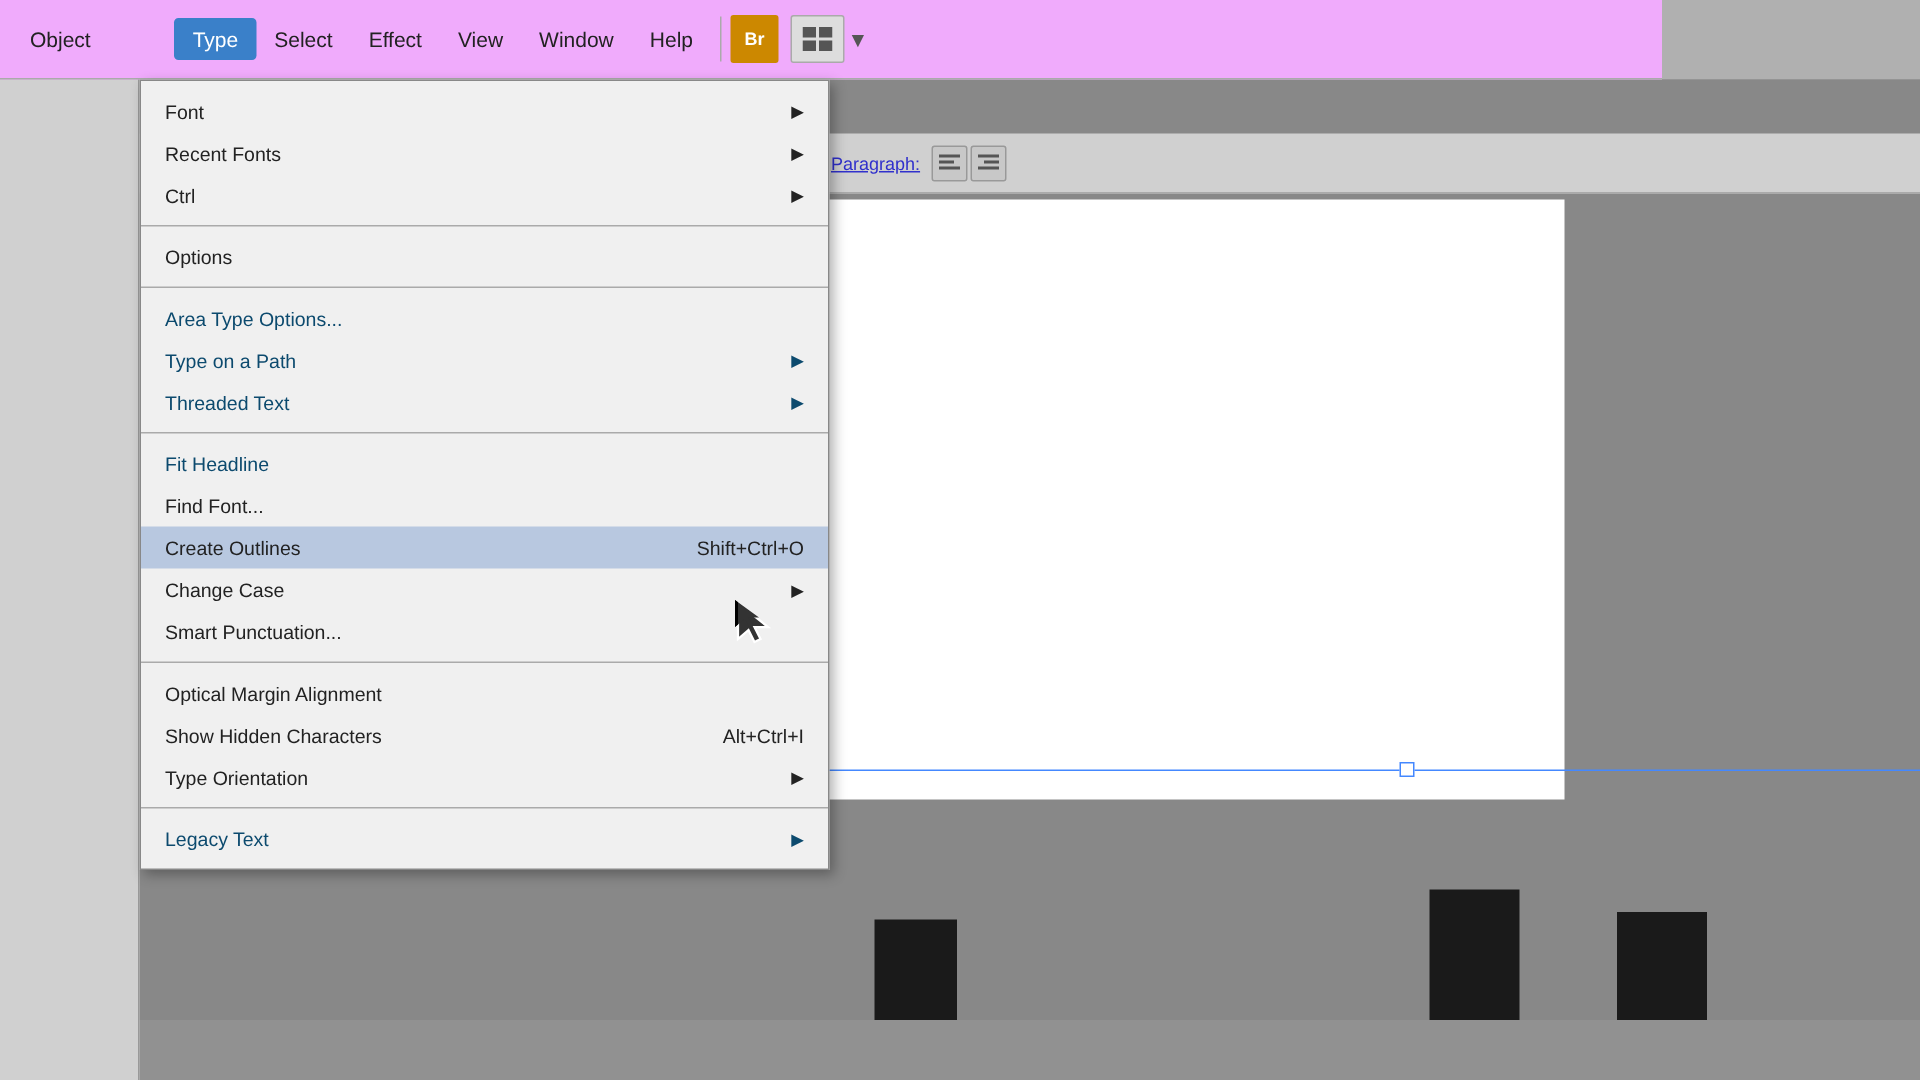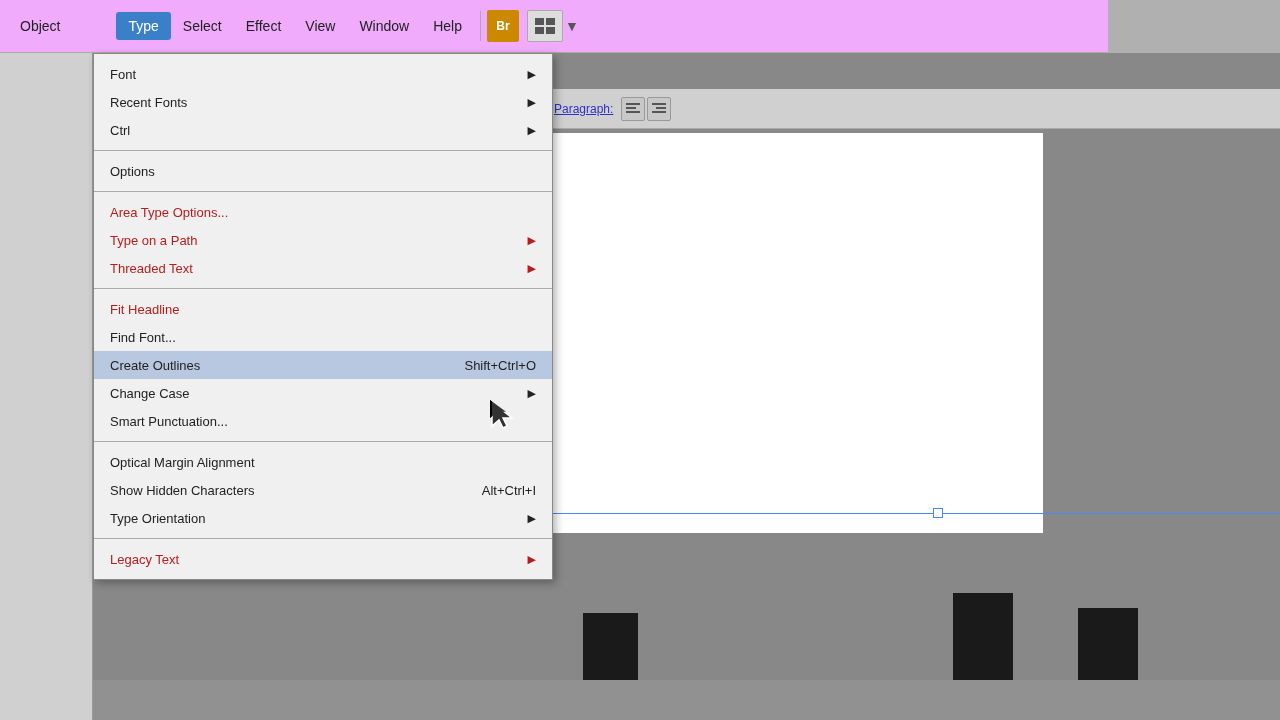--- a/index.html
+++ b/index.html
@@ -236,21 +236,21 @@
       padding: 5px 16px 5px 16px;
       cursor: pointer;
       color: #222;
       min-height: 28px;
     }
     .menu-row.highlighted {
       background: #b8c8e0;
       color: #222;
     }
     .menu-row.disabled {
-      color: #b91c1c;
+      color: #0c4a6e;
       cursor: default;
     }
     .menu-row-label {
       font-size: 13px;
     }
     .menu-row-shortcut {
       font-size: 13px;
       color: inherit;
       margin-left: 40px;
     }

